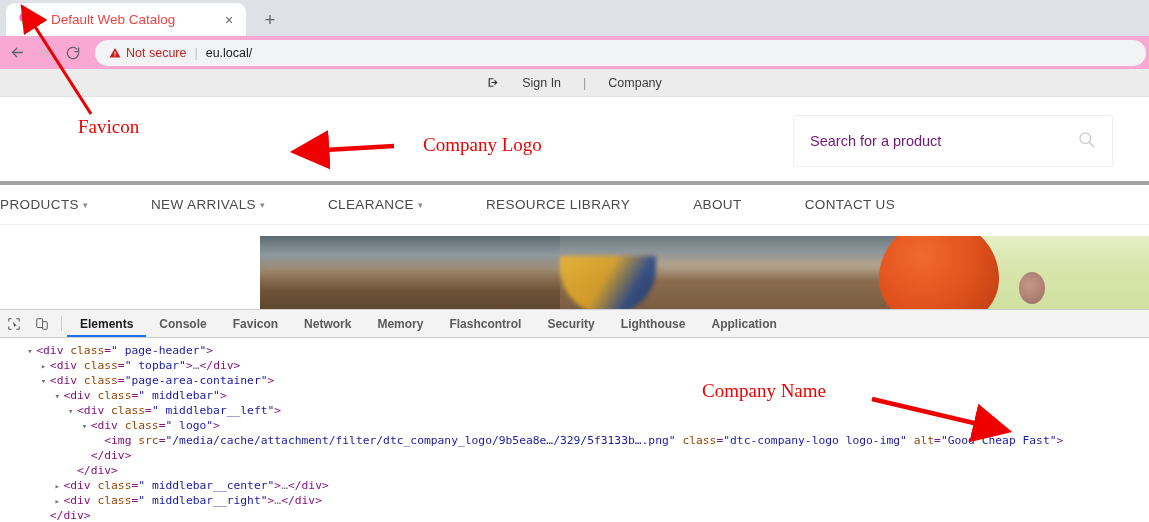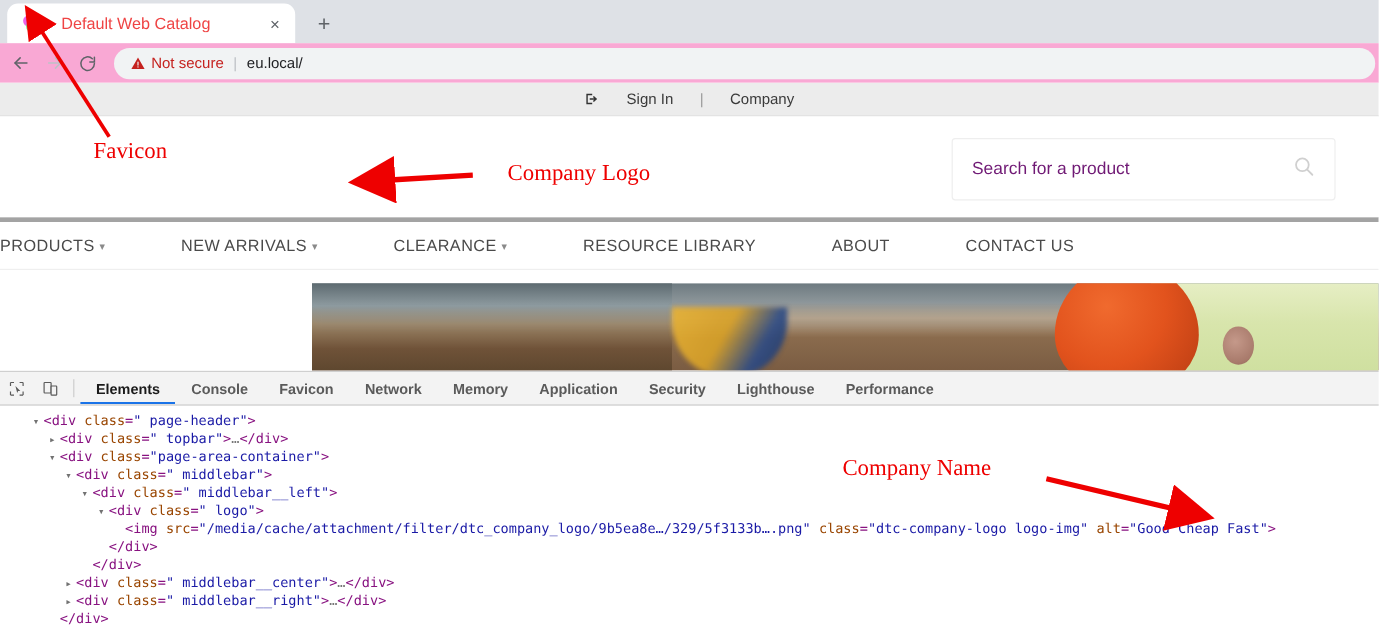--- a/index.html
+++ b/index.html
@@ -338,24 +338,24 @@
           <rect x="13" y="8" width="8" height="13" rx="1" fill="#f3f3f3"></rect>
         </svg>
       </div>
       <div class="dt-sep"></div>
       <div class="dt-tabs">
         <div class="dt-tab active">Elements</div>
         <div class="dt-tab">Console</div>
         <div class="dt-tab">Favicon</div>
         <div class="dt-tab">Network</div>
         <div class="dt-tab">Memory</div>
-        <div class="dt-tab">Application</div>
+        <div class="dt-tab">Flashcontrol</div>
         <div class="dt-tab">Security</div>
         <div class="dt-tab">Lighthouse</div>
-        <div class="dt-tab">Performance</div>
+        <div class="dt-tab">Application</div>
       </div>
     </div>
 
     <div class="dom-tree" id="dom-tree">
         <div class="dom-line"><span>    </span><span class="tw">▾</span><span class="punc">&lt;</span><span class="tag">div</span><span> </span><span class="attr">class</span><span class="punc">=</span><span class="val">" page-header"</span><span class="punc">&gt;</span></div>
         <div class="dom-line"><span>      </span><span class="tw">▸</span><span class="punc">&lt;</span><span class="tag">div</span><span> </span><span class="attr">class</span><span class="punc">=</span><span class="val">" topbar"</span><span class="punc">&gt;</span><span class="ell">…</span><span class="punc">&lt;/</span><span class="tag">div</span><span class="punc">&gt;</span></div>
         <div class="dom-line"><span>      </span><span class="tw">▾</span><span class="punc">&lt;</span><span class="tag">div</span><span> </span><span class="attr">class</span><span class="punc">=</span><span class="val">"page-area-container"</span><span class="punc">&gt;</span></div>
         <div class="dom-line"><span>        </span><span class="tw">▾</span><span class="punc">&lt;</span><span class="tag">div</span><span> </span><span class="attr">class</span><span class="punc">=</span><span class="val">" middlebar"</span><span class="punc">&gt;</span></div>
         <div class="dom-line"><span>          </span><span class="tw">▾</span><span class="punc">&lt;</span><span class="tag">div</span><span> </span><span class="attr">class</span><span class="punc">=</span><span class="val">" middlebar__left"</span><span class="punc">&gt;</span></div>
         <div class="dom-line"><span>            </span><span class="tw">▾</span><span class="punc">&lt;</span><span class="tag">div</span><span> </span><span class="attr">class</span><span class="punc">=</span><span class="val">" logo"</span><span class="punc">&gt;</span></div>

